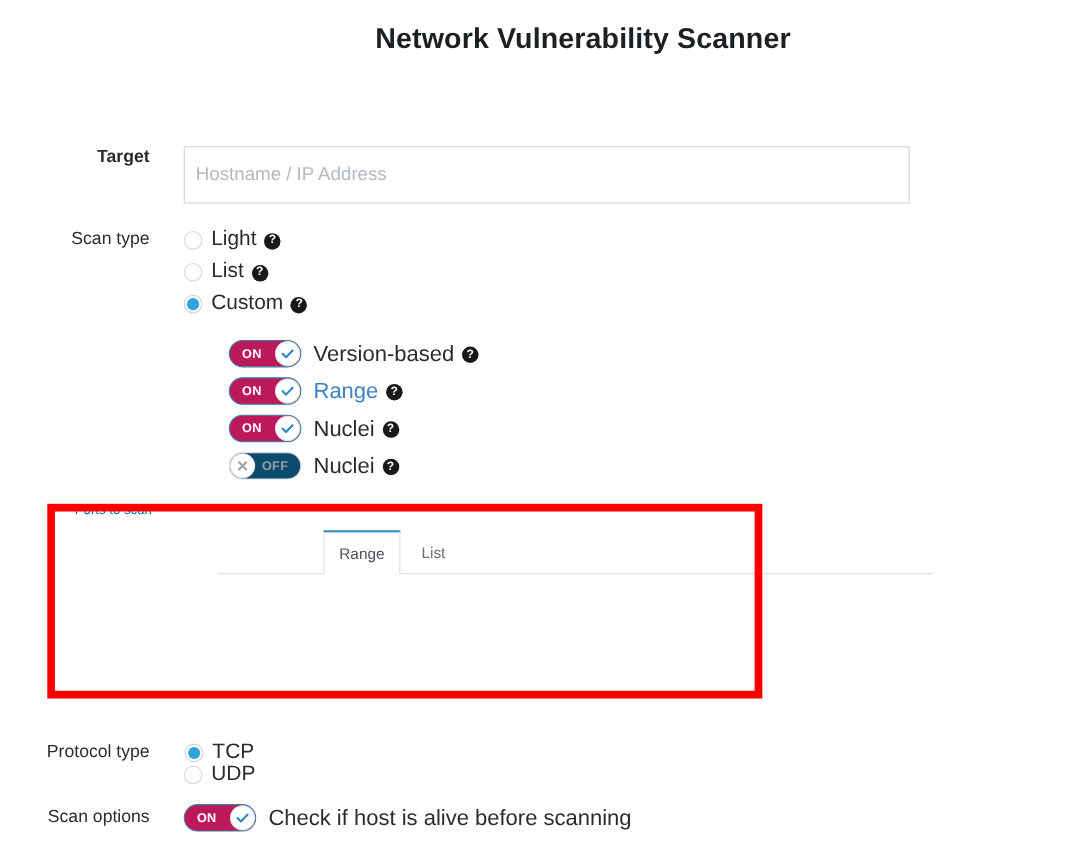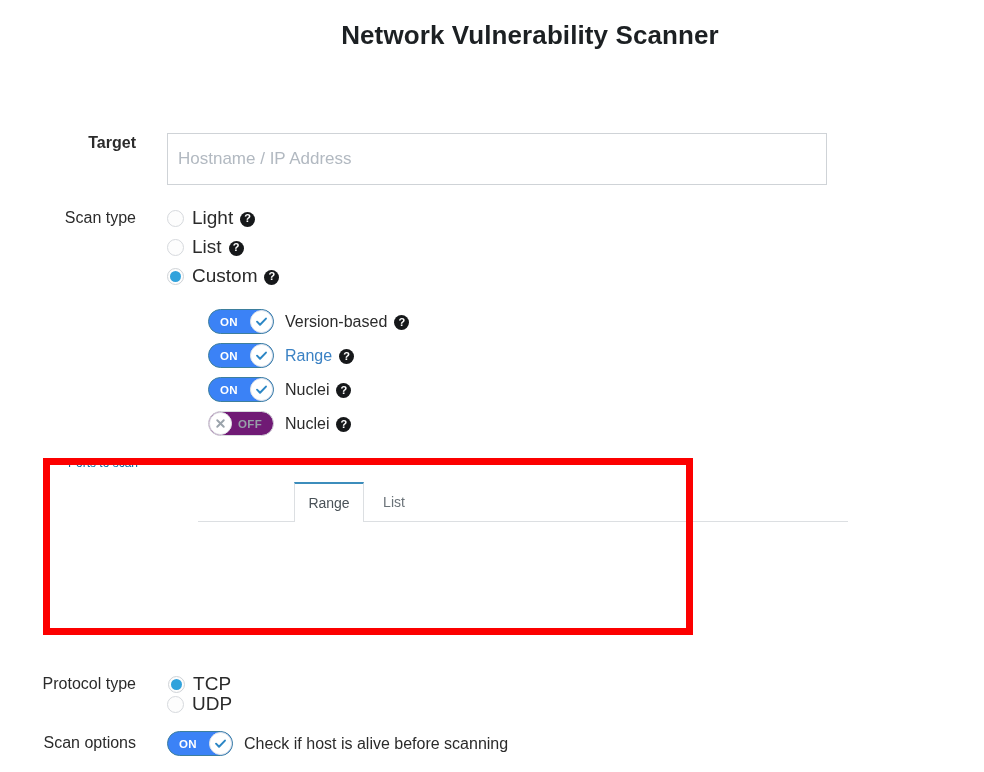--- a/index.html
+++ b/index.html
@@ -134,25 +134,25 @@
   .toggle-line { display: flex; align-items: center; }
   .toggle {
     width: 66px; height: 25px;
     border-radius: 13px;
     position: relative;
     box-sizing: border-box;
     flex: 0 0 auto;
     margin-right: 11px;
   }
   .toggle.on {
-    background: #3b82f6;
+    background: #be185d;
     border: 1px solid #3d7f9d;
   }
   .toggle.off {
-    background: #701a75;
+    background: #0c4a6e;
     border: 1px solid #d8dbde;
   }
   .toggle .knob {
     position: absolute;
     top: 50%;
     width: 23px; height: 23px;
     margin-top: -11.5px;
     border-radius: 50%;
     background: #ffffff;
     border: 1px solid #e2e5e8;
@@ -173,21 +173,21 @@
     font-weight: bold;
     letter-spacing: 0.3px;
   }
   .toggle.on .state-text { left: 11px; color: #ffffff; }
   .toggle.off .state-text { right: 11px; color: #97a0a8; }
   .knob-check {
     width: 13px; height: 13px;
     display: block;
   }
   .toggle-label {
-    font-size: 16px;
+    font-size: 20px;
     color: #2b2b2b;
     line-height: 20px;
   }
   .toggle-label.link { color: #3b82c4; }
 
   
   .ports-label {
     position: absolute;
     left: 68px;
     top: 456px;

